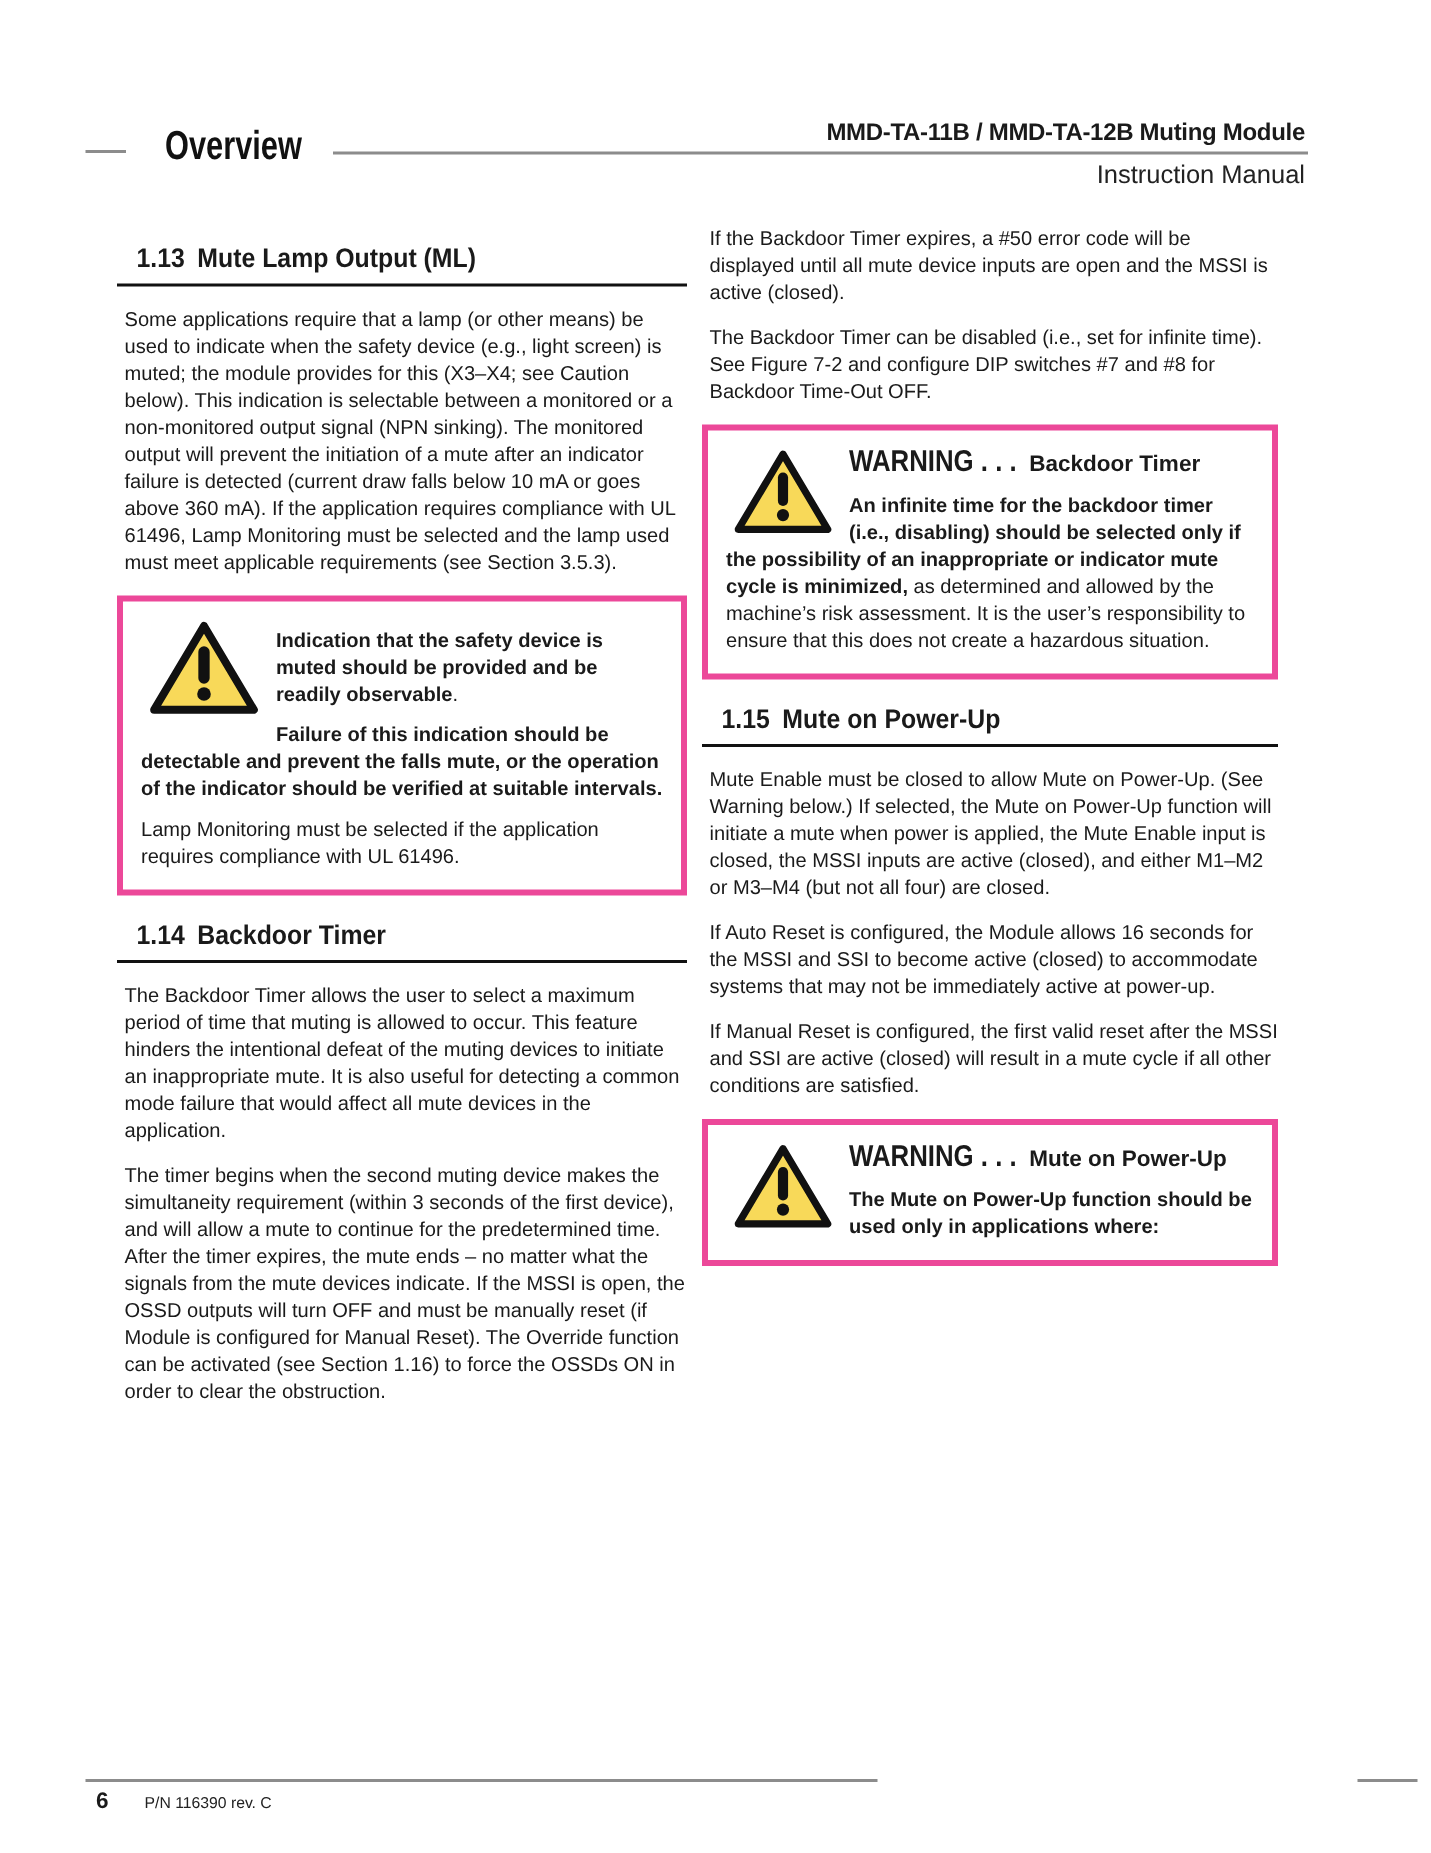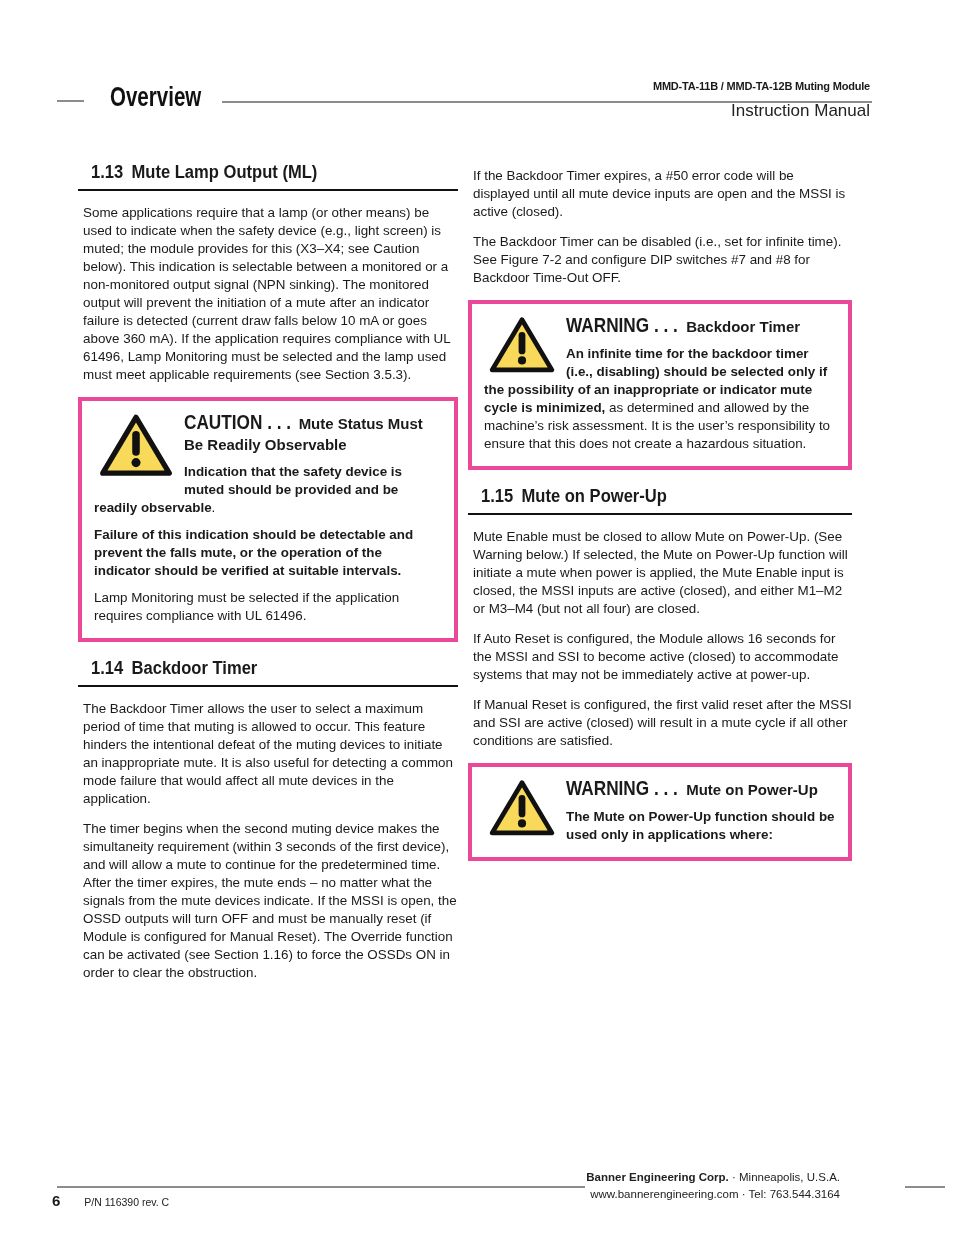--- a/index.html
+++ b/index.html
@@ -8,27 +8,27 @@
     font-family:"Liberation Sans", sans-serif; color:#1a1a1a; overflow:hidden;margin-top:20px;
   }
   
   .header-dash { position:absolute; left:57px; top:80px; width:27px; height:2px; background:#8c8c8c; }
   .overview-title {
     position:absolute; left:110px; top:62px; font-size:27px; font-weight:bold; color:#111;
     transform:scaleX(0.76); transform-origin:left top; white-space:nowrap; letter-spacing:0;
   }
   .header-rule { position:absolute; left:222px; top:81px; width:650px; height:2px; background:#8c8c8c; }
   .header-right { position:absolute; right:84px; top:60px; text-align:right; }
-  .doc-title { font-size:11px; font-weight:bold; letter-spacing:-0.2px; }
+  .doc-title { font-size:16px; font-weight:bold; letter-spacing:-0.2px; }
   .doc-subtitle { font-size:17px; margin-top:9px; color:#222;text-align:right; }
 
   
   .col { position:absolute; font-size:13.4px; line-height:18px; }
   .col-left  { left:78px;  top:142px; width:380px; }
-  .col-right { left:468px; top:147px; width:384px; }
+  .col-right { left:468px; top:130px; width:384px; }
   .col p { margin:0 0 12px 5px; }
 
   .sec-heading {
     padding:0 0 6px 13px; border-bottom:2.5px solid #111; margin:0 0 13px 0;
     font-weight:bold; font-size:18px; line-height:21px; white-space:nowrap;
   }
   .sec-inner { display:inline-block; transform:scaleX(0.92); transform-origin:left; }
   .sec-num { margin-right:9px; }
   .heading-gap { margin-top:16px; }
 
@@ -42,21 +42,21 @@
   }
   .alert-box p { margin:8px 0 9px 0; font-size:13.4px; line-height:18px; }
   .b { font-weight:bold; }
   .alert-bullets { margin:10px 0 6px 0; padding:0 0 0 14px; list-style:none; }
   .alert-bullets li { font-weight:bold; font-size:13.4px; line-height:18px; margin-bottom:10px; text-indent:-10px; }
   .alert-bullets li::before { content:"• "; }
 
   
   .footer-rule { position:absolute; left:57px; top:1166px; width:528px; height:2px; background:#8c8c8c; }
   .footer-dash-right { position:absolute; left:905px; top:1166px; width:40px; height:2px; background:#8c8c8c; }
-  .footer-left { position:absolute; left:52px; top:1172px; }
+  .footer-left { position:absolute; left:64px; top:1172px; }
   .page-number { font-weight:bold; font-size:15px; display:inline-block; vertical-align:baseline; }
   .part-number { font-size:10.5px; margin-left:24px; color:#222; }
   .footer-right { position:absolute; right:114px; top:1149px; text-align:right; font-size:11.5px; line-height:17px; color:#222; }
 </style>
 </head>
 <body>
 
 <div class="page">
 
   <div class="header-dash"></div>
@@ -75,24 +75,20 @@
       </span>
     </div>
     <p>Some applications require that a lamp (or other means) be used to indicate when the safety device (e.g., light screen) is muted; the module provides for this (X3–X4; see Caution below). This indication is selectable between a monitored or a non-monitored output signal (NPN sinking). The monitored output will prevent the initiation of a mute after an indicator failure is detected (current draw falls below 10 mA or goes above 360 mA). If the application requires compliance with UL 61496, Lamp Monitoring must be selected and the lamp used must meet applicable requirements (see Section 3.5.3).</p>
 
     <div class="alert-box">
       <svg class="tri" width="76" height="68" viewBox="0 0 100 90">
         <path d="M50 7 L94 81 L6 81 Z" fill="#F8D959" stroke="#111111" stroke-width="7" stroke-linejoin="round"></path>
         <path d="M50 30 v23" stroke="#111111" stroke-width="10" stroke-linecap="round"></path>
         <circle cx="50" cy="67" r="6" fill="#111111"></circle>
       </svg>
-      <div class="alert-title">
-        <span class="alert-kw">CAUTION . . .</span>
-        <span>Mute Status Must Be Readily Observable</span>
-      </div>
       <p><span class="b">Indication that the safety device is muted should be provided and be readily observable</span><span>.</span></p>
       <p class="b">Failure of this indication should be detectable and prevent the falls mute, or the operation of the indicator should be verified at suitable intervals.</p>
       <p>Lamp Monitoring must be selected if the application requires compliance with UL 61496.</p>
     </div>
 
     <div class="sec-heading heading-gap">
       <span class="sec-inner">
         <span class="sec-num">1.14</span><span>Backdoor Timer</span>
       </span>
     </div>
@@ -139,18 +135,14 @@
       </div>
       <p class="b">The Mute on Power-Up function should be used only in applications where:</p>
     </div>
   </div>
 
   <div class="footer-rule"></div>
   <div class="footer-dash-right"></div>
   <div class="footer-left">
     <span class="page-number">6</span><span class="part-number">P/N 116390 rev. C</span>
   </div>
-  <div class="footer-right">
-    <div><span class="b">Banner Engineering Corp.</span><span> · Minneapolis, U.S.A.</span></div>
-    <div>www.bannerengineering.com · Tel: 763.544.3164</div>
-  </div>
 
 </div>
 
 </body></html>

